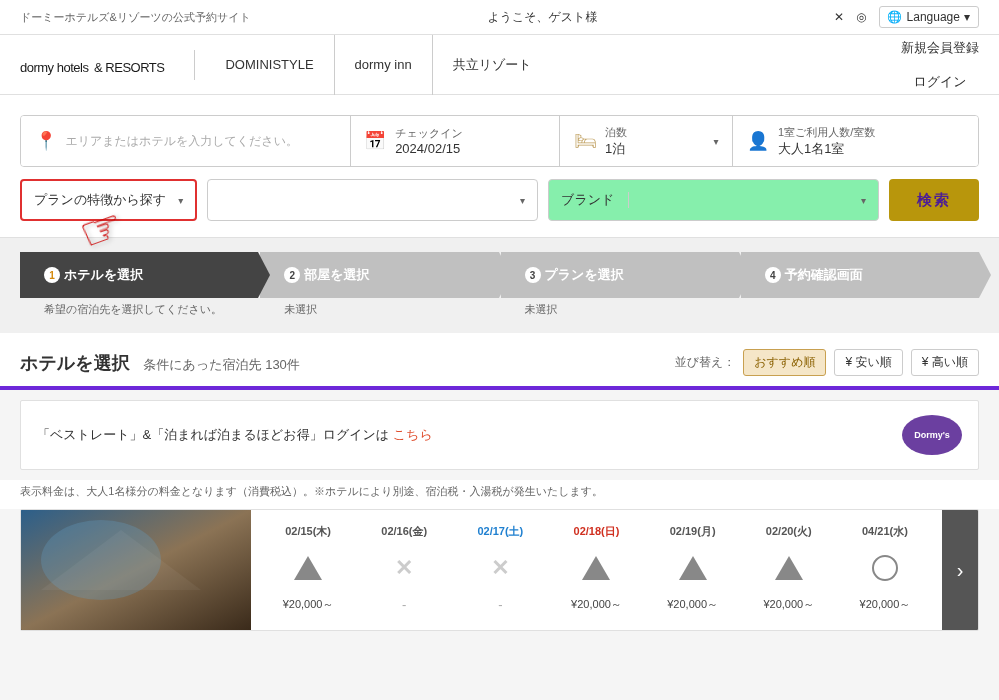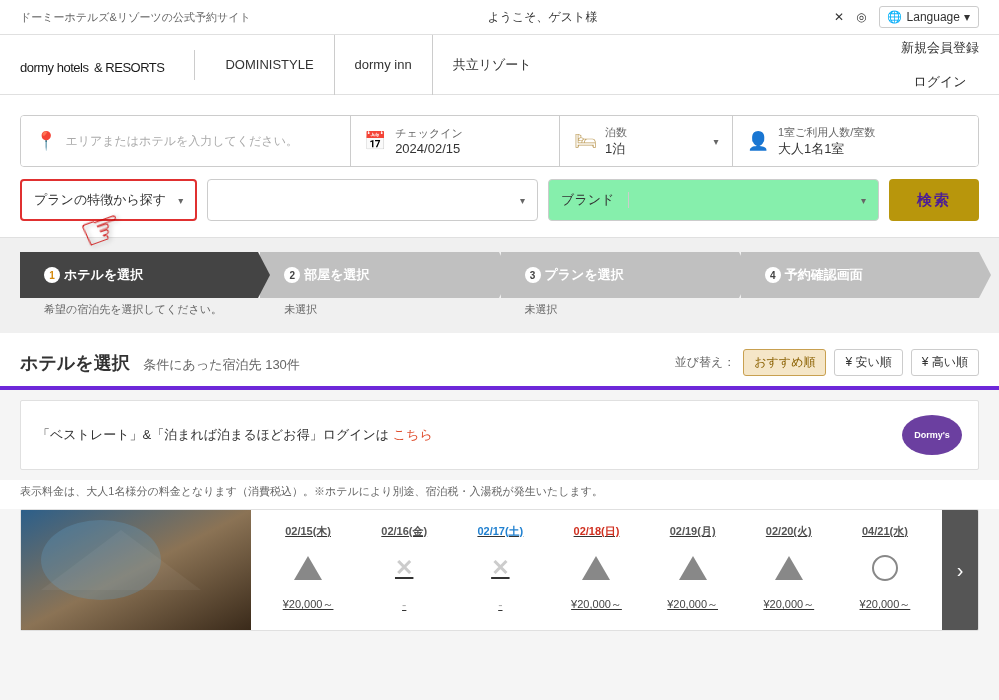--- a/index.html
+++ b/index.html
@@ -225,21 +225,20 @@
       flex: 1;
       padding: 10px;
       display: flex;
       flex-direction: column;
     }
     .dates-header {
       display: flex;
       align-items: center;
       gap: 2px;
       margin-bottom: 8px;
-      text-decoration: underline;
     }
     .date-col {
       flex: 1;
       text-align: center;
       display: flex;
       flex-direction: column;
       align-items: center;
     }
     .date-label { font-size: 11px; color: #555; font-weight: bold; padding: 4px 0; }
     .date-label.blue { color: #2080d0; }

